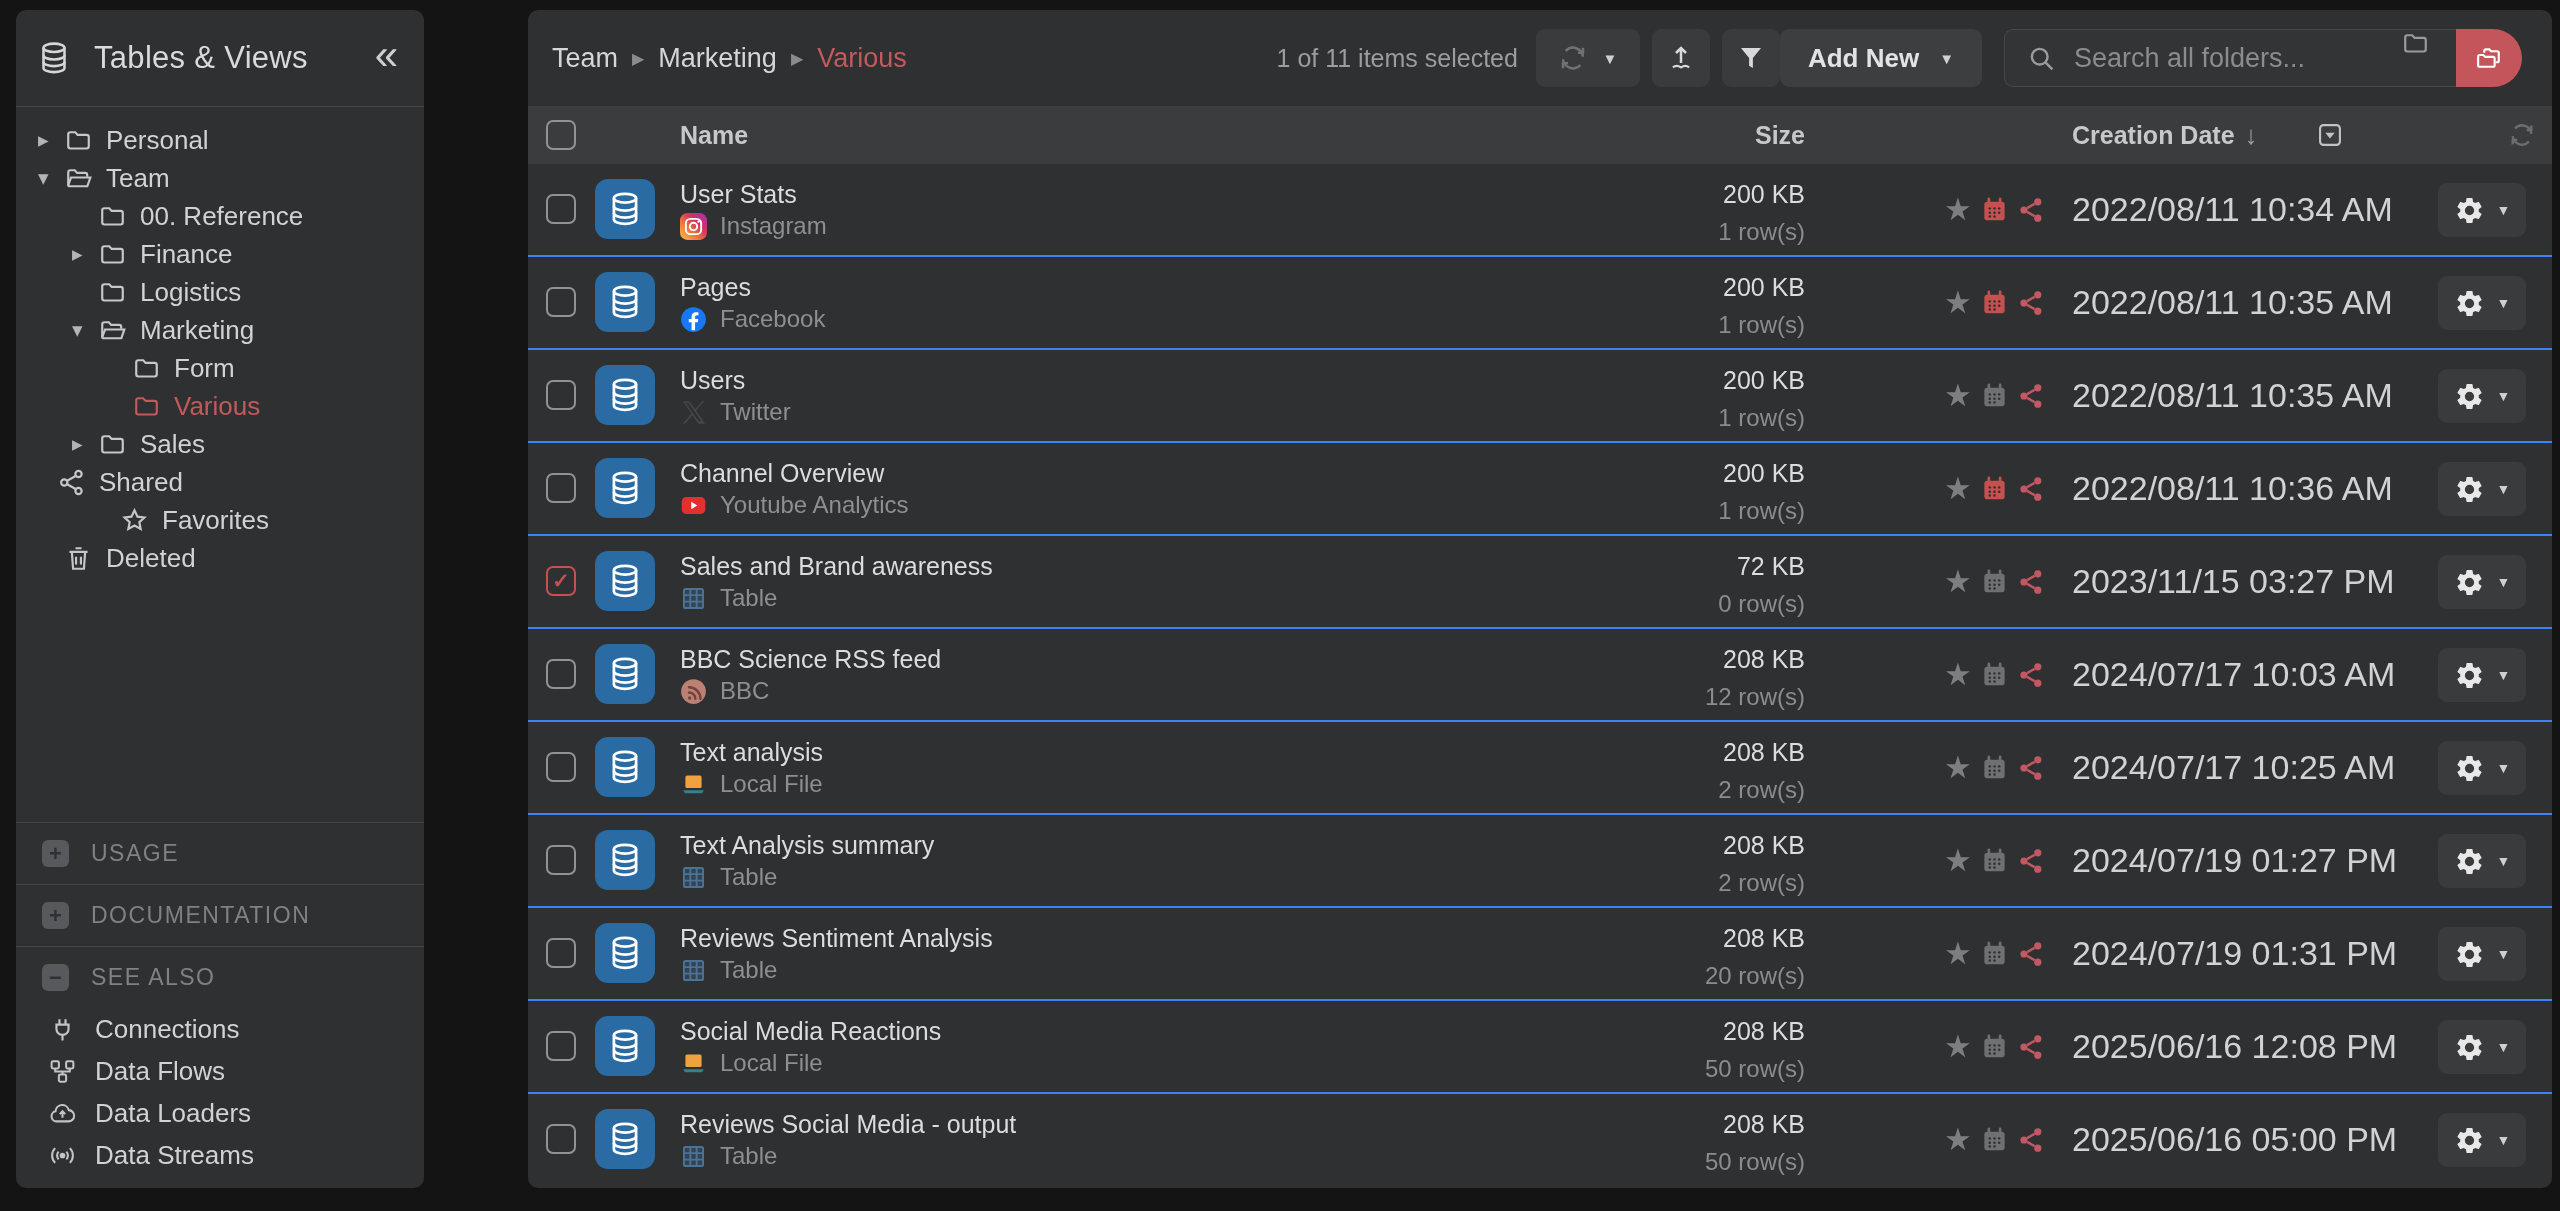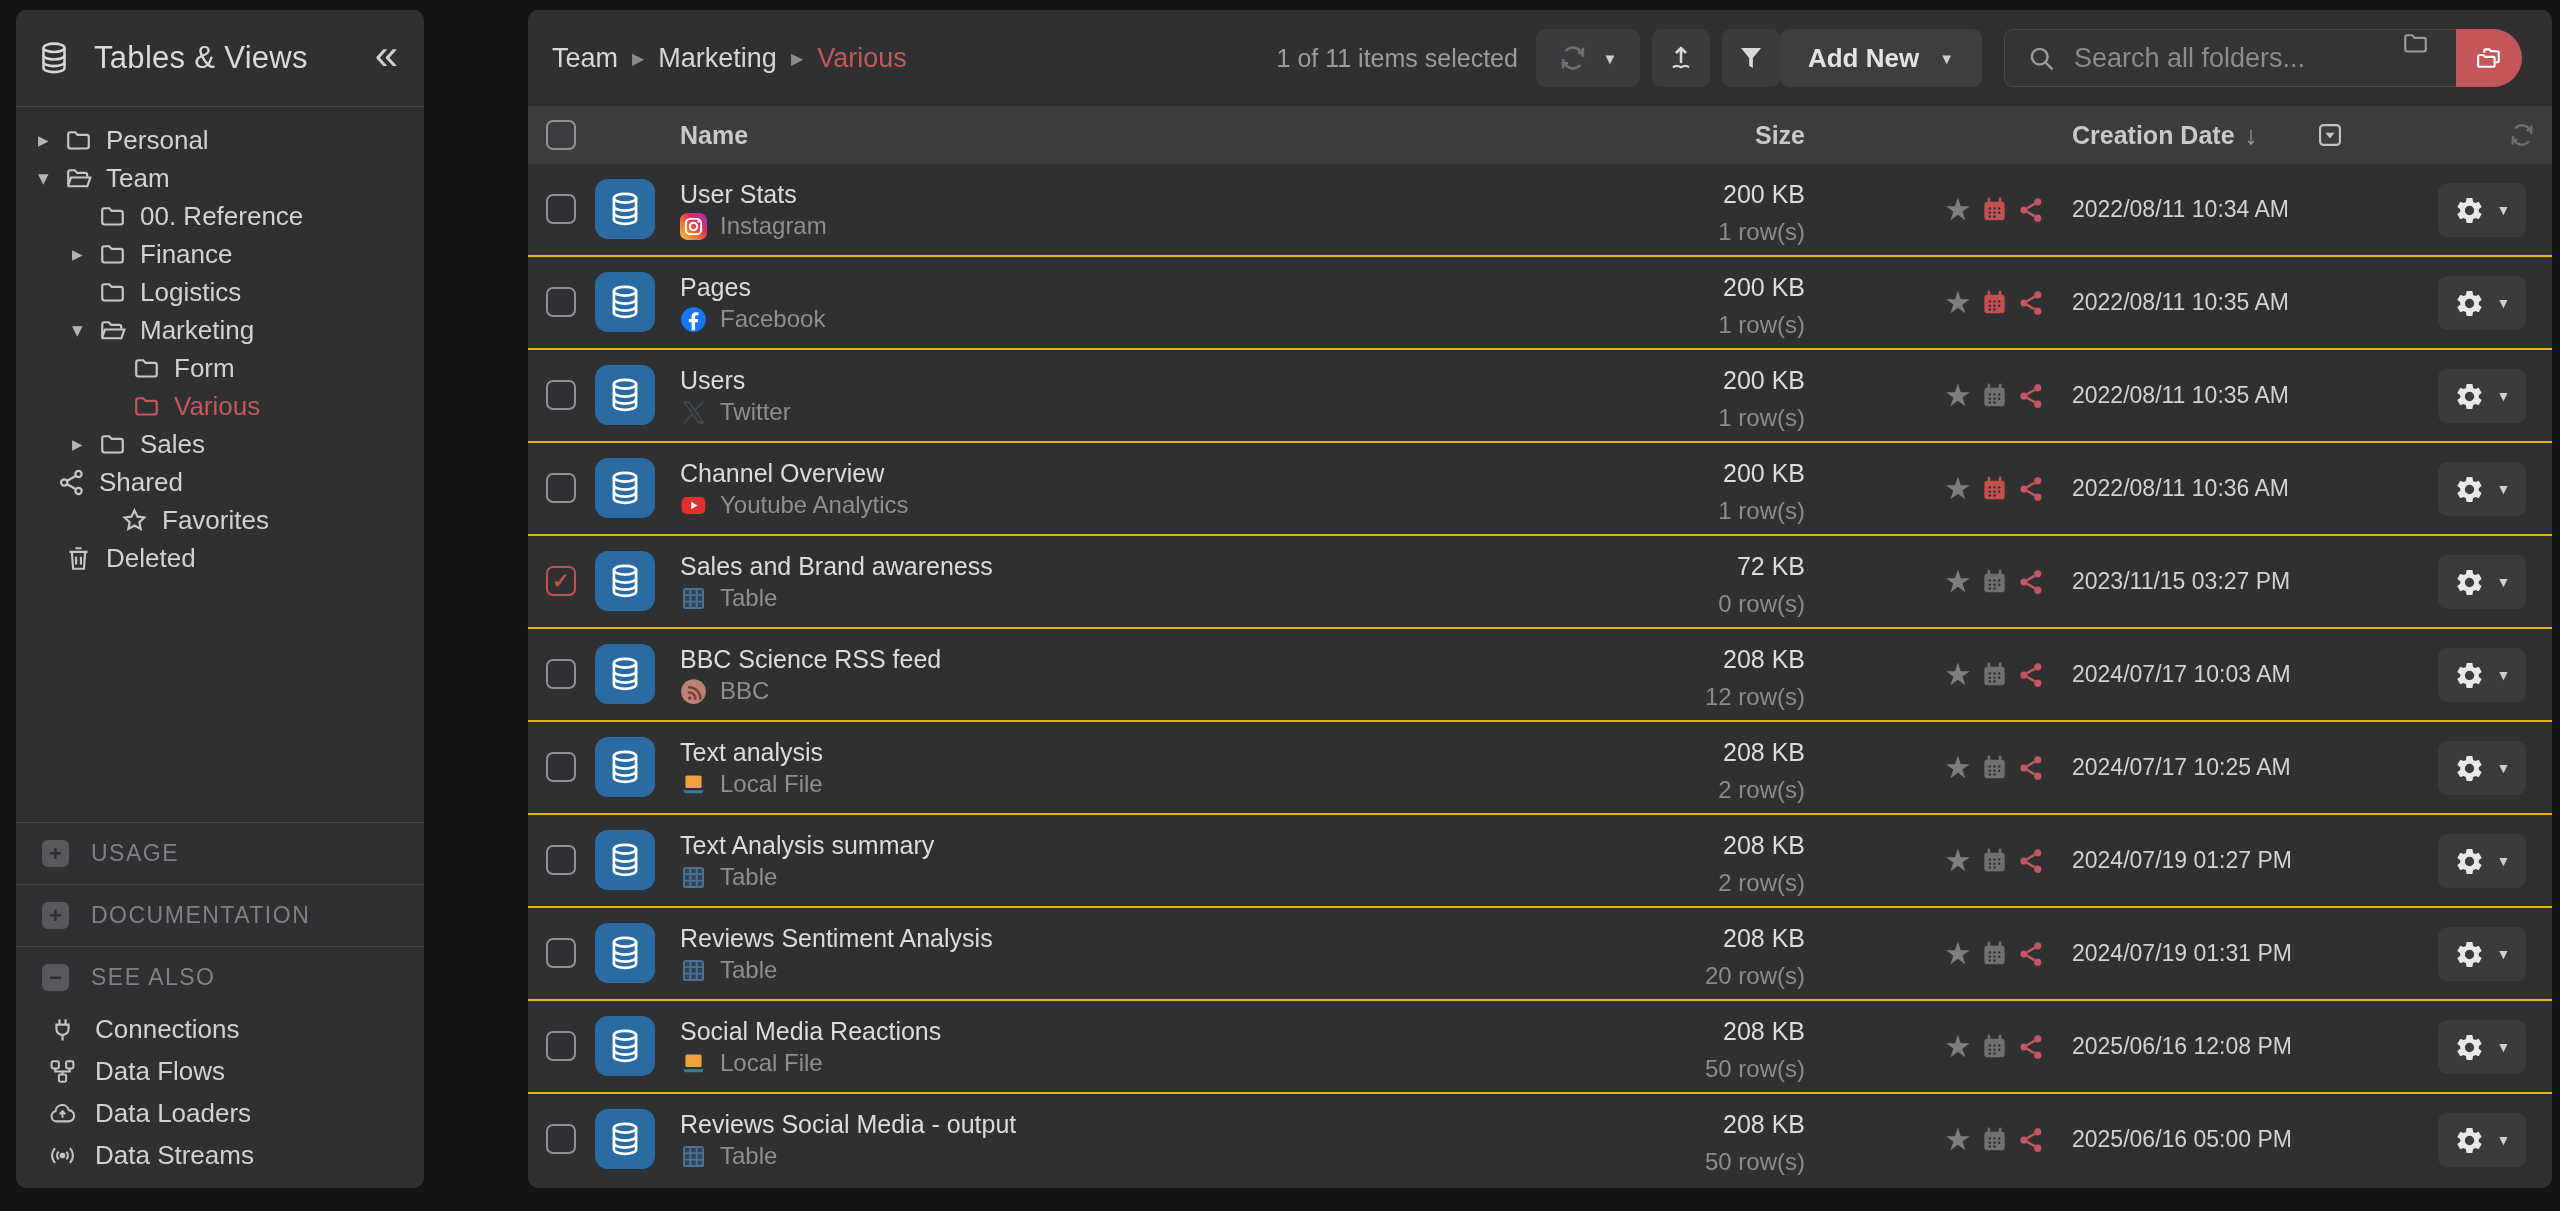--- a/index.html
+++ b/index.html
@@ -61,40 +61,40 @@
   .checkbox.checked{border-color:#c4504f;color:#c4504f;display:flex;align-items:center;justify-content:center;font-size:21px;font-weight:bold}
   .h-check{position:absolute;left:18px;top:14px}
   .h-name{left:152px}
   .h-size{left:1050px;width:227px;text-align:right}
   .h-date{left:1544px}
   .h-sort{font-weight:normal;color:#9a9b9d;margin-left:10px;font-size:26px}
   .h-cols{position:absolute;left:1788px;top:15px;width:28px;height:28px;cursor:pointer}
   .h-refresh{position:absolute;left:1980px;top:15px;width:28px;height:28px;color:#6c6d6f;cursor:pointer}
   .h-cols svg,.h-refresh svg{width:100%;height:100%}
 
-  .row{position:relative;height:91px;border-top:2px solid #eab308;cursor:default}
+  .row{position:relative;height:91px;border-top:2px solid #3b82f6;cursor:default}
   .row:first-child{border-top:none}
   .cell-check{position:absolute;left:18px;top:30px}
   .db-tile{position:absolute;left:67px;top:15px;width:60px;height:60px;border-radius:13px;background:#2a6ba4;display:flex;align-items:center;justify-content:center;color:#fff}
   .db-tile svg{width:38px;height:38px}
   .cell-name{position:absolute;left:152px;top:16px;font-size:25px;color:#dcdcdd}
   .cell-sub{position:absolute;left:152px;bottom:15px;display:flex;align-items:center}
   .sub-icon{width:27px;height:27px;display:flex;align-items:center;justify-content:center}
   .sub-icon svg{width:100%;height:100%}
   .sub-label{margin-left:13px;font-size:24px;color:#8e8f91}
   .cell-size{position:absolute;left:1050px;width:227px;text-align:right}
   .size-val{margin-top:16px;font-size:25px;color:#dcdcdd}
   .size-rows{margin-top:9px;font-size:24px;color:#8b8c8e}
   .cell-flags{position:absolute;left:1416px;top:0;height:91px;display:flex;align-items:center;gap:9px}
   .flag-star{font-size:31px;color:#7d7e80;line-height:1;cursor:pointer}
   .flag-cal{width:27px;height:27px;color:#6f7072;cursor:pointer}
   .flag-cal.red{color:#c4504f}
   .flag-share{width:28px;height:28px;color:#c35863;cursor:pointer}
   .flag-cal svg,.flag-share svg{width:100%;height:100%}
-  .cell-date{position:absolute;left:1544px;top:0;height:91px;display:flex;align-items:center;font-size:23px;color:#d2d2d3}
+  .cell-date{position:absolute;left:1544px;top:0;height:91px;display:flex;align-items:center;font-size:34px;color:#d2d2d3}
   .gear-btn{position:absolute;left:1910px;top:19px;width:88px;height:54px;background:#3a3b3d;border-radius:9px;display:flex;align-items:center;justify-content:center;gap:12px;cursor:pointer}
   .gear-glyph{width:31px;height:31px;color:#e8e8e9}
   .gear-glyph svg{width:100%;height:100%}
   .gear-caret{font-size:14px;color:#cfcfd0;line-height:1}
 </style>
 </head>
 <body>
 
 <div class="card" id="sidebar">
   <div class="side-header">

